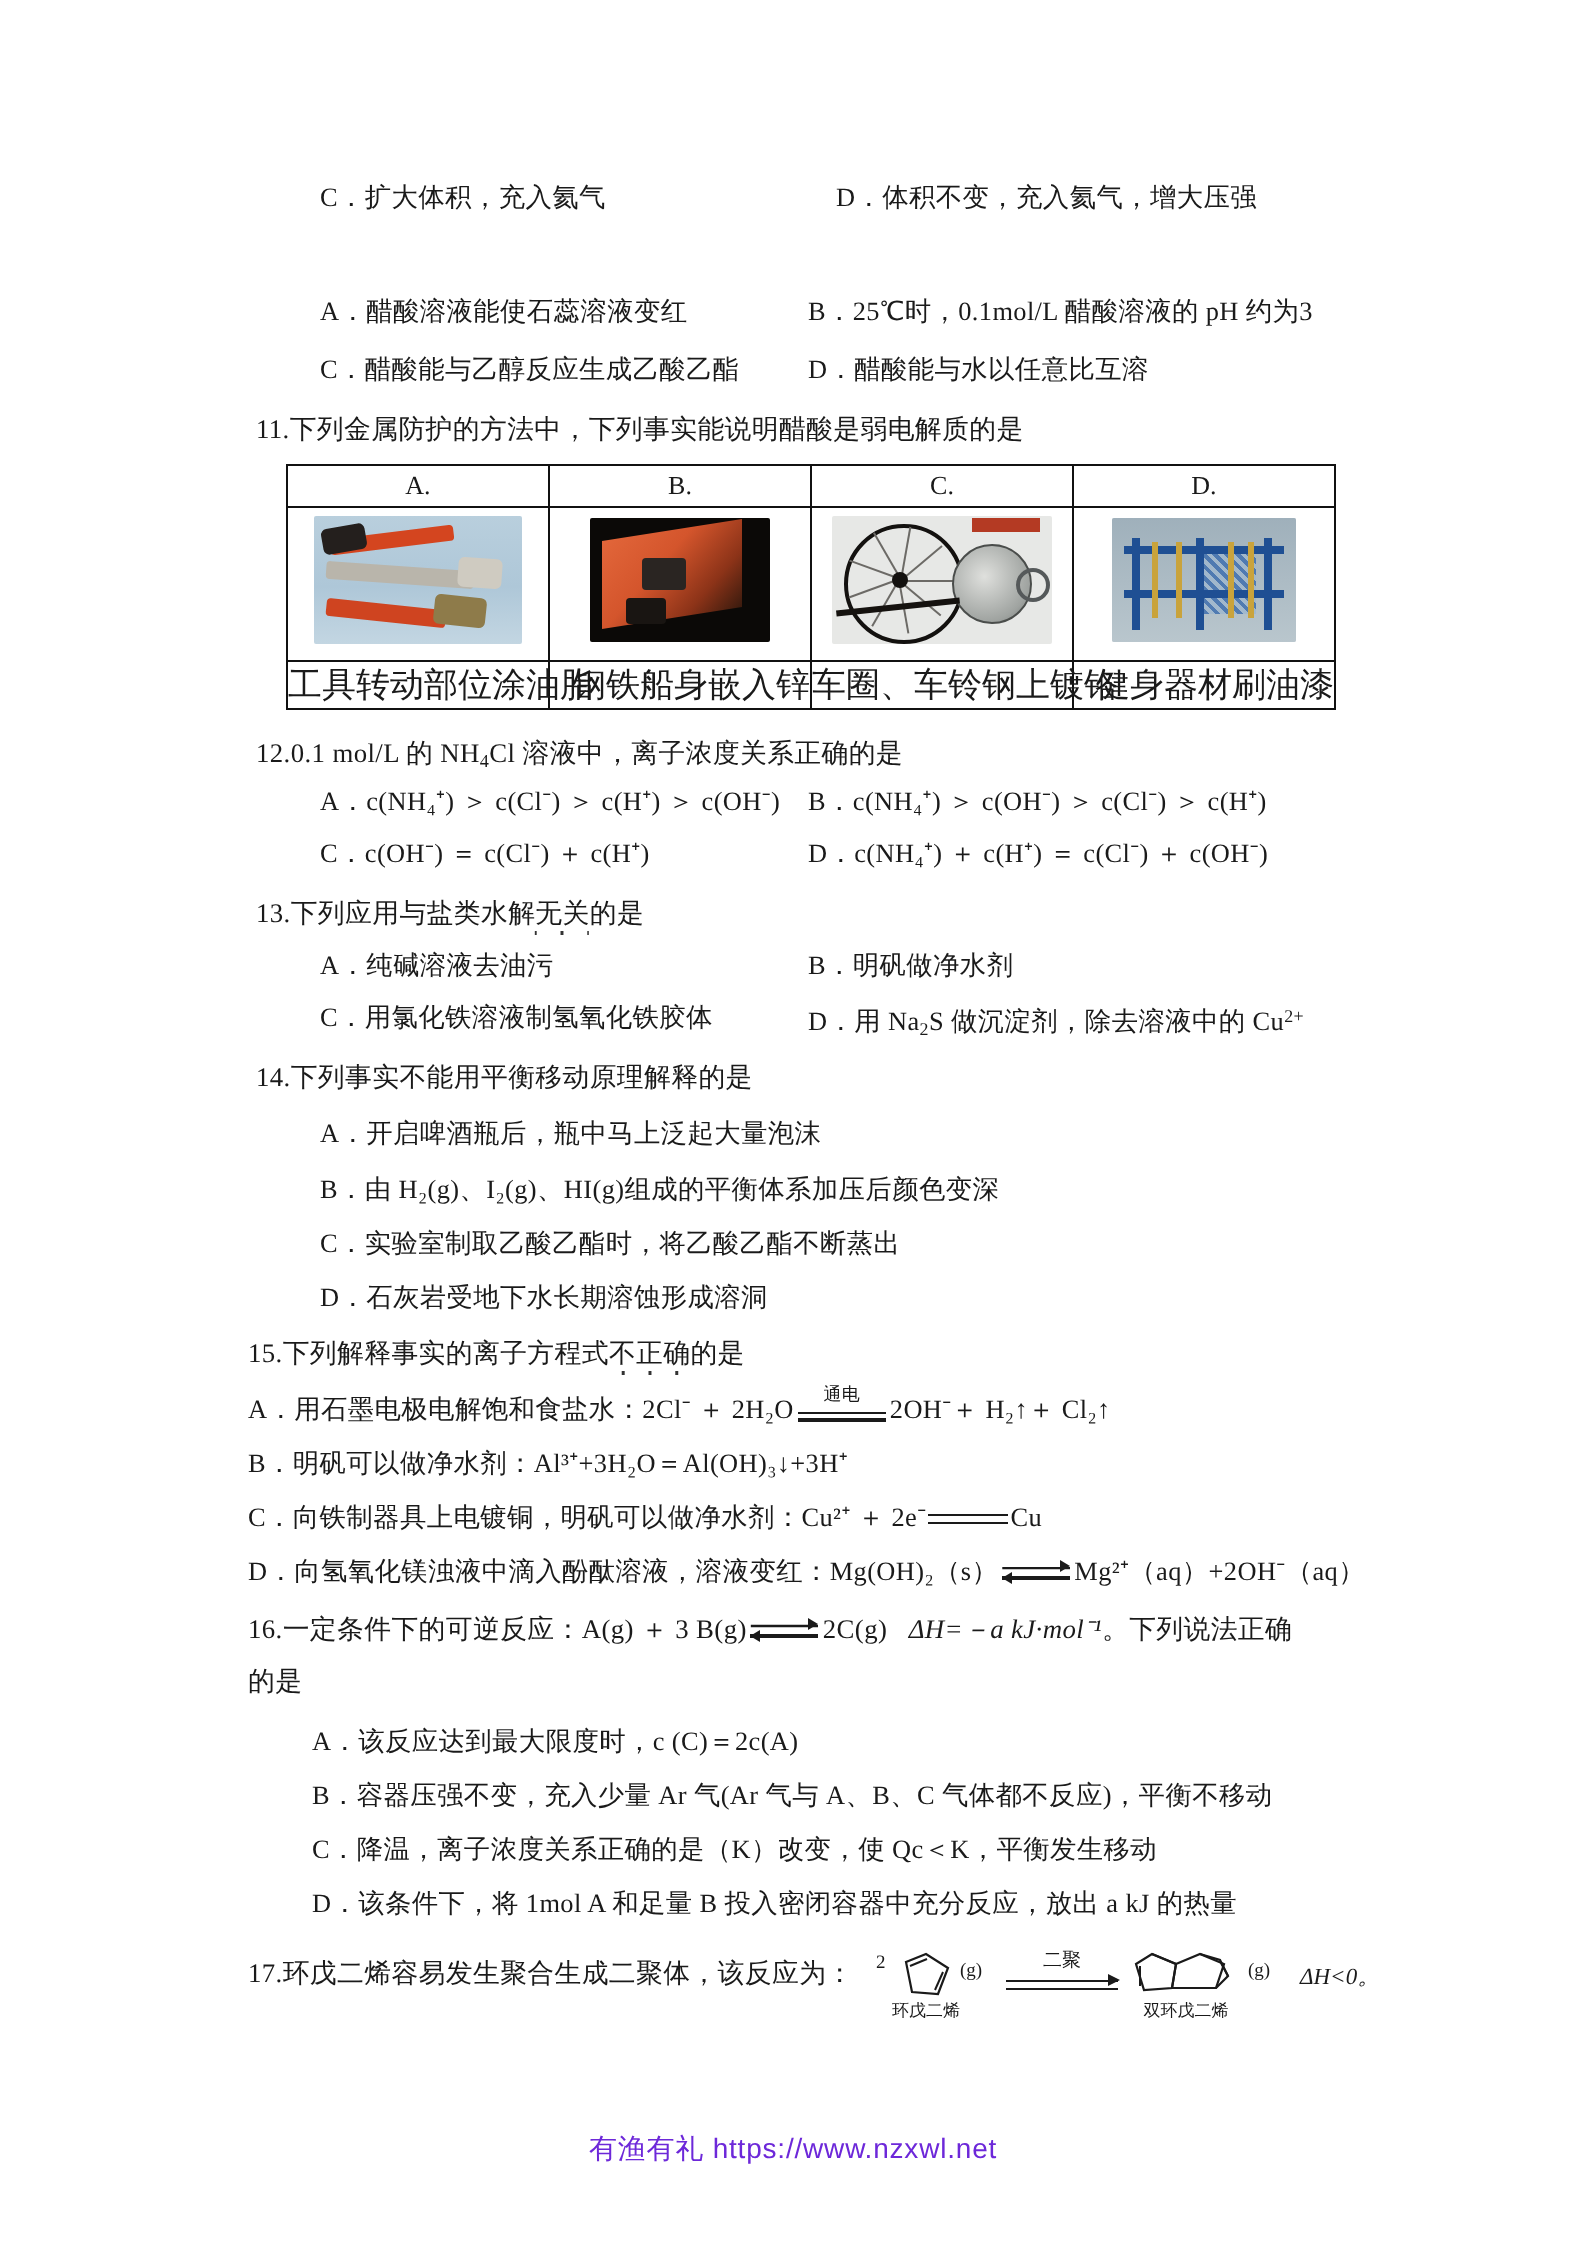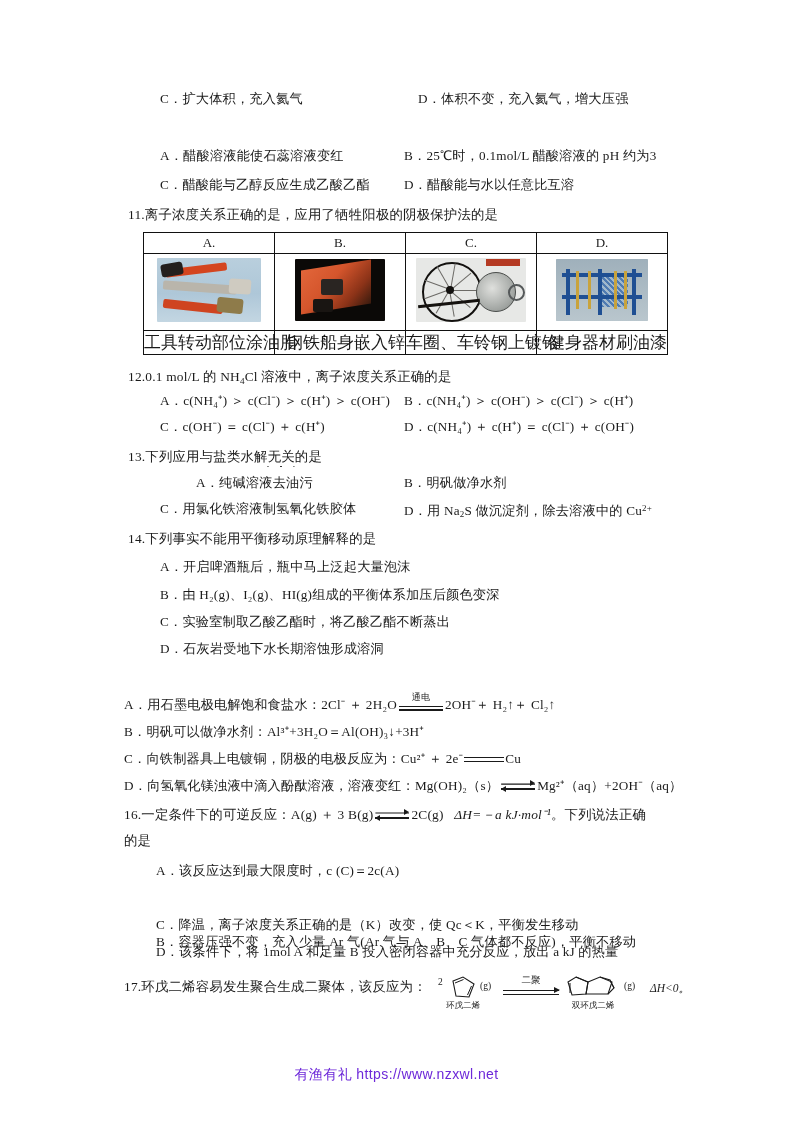--- a/index.html
+++ b/index.html
@@ -166,21 +166,21 @@
 
   <div class="qline opt" style="left:160px; top:90px;">C．扩大体积，充入氦气</div>
   <div class="qline opt" style="left:418px; top:90px;">D．体积不变，充入氦气，增大压强</div>
 
   <div class="qline opt" style="left:160px; top:147px;">A．醋酸溶液能使石蕊溶液变红</div>
   <div class="qline opt" style="left:404px; top:147px;">B．25℃时，0.1mol/L 醋酸溶液的 pH 约为3</div>
   <div class="qline opt" style="left:160px; top:176px;">C．醋酸能与乙醇反应生成乙酸乙酯</div>
   <div class="qline opt" style="left:404px; top:176px;">D．醋酸能与水以任意比互溶</div>
 
   <div class="qline stem" style="left:128px; top:206px;">
-    <span>11.</span><span>离子浓度关系正确的是，应用了牺牲阳极的阴极保护法的是</span>
+    <span>11.</span><span>下列金属防护的方法中，下列事实能说明醋酸是弱电解质的是</span>
   </div>
 
   <table class="imgtable">
     <tbody>
         <tr class="hdr">
       <td>A.</td>
       <td>B.</td>
       <td>C.</td>
       <td>D.</td>
     </tr>
@@ -244,58 +244,61 @@
   <div class="qline opt" style="left:160px; top:418px;">
     <span>C．</span><span class="lat">c(OH⁻) ＝ c(Cl⁻) ＋ c(H⁺)</span>
   </div>
   <div class="qline opt" style="left:404px; top:418px;">
     <span>D．</span><span class="lat">c(NH₄⁺) ＋ c(H⁺) ＝ c(Cl⁻) ＋ c(OH⁻)</span>
   </div>
 
   <div class="qline stem" style="left:128px; top:448px;">
     <span>13.</span><span>下列应用与盐类水解</span><span class="dotted">无关</span><span>的是</span>
   </div>
-  <div class="qline opt" style="left:160px; top:474px;margin-left:36px;">A．纯碱溶液去油污</div>
+  <div class="qline opt" style="left:160px; top:474px;">A．纯碱溶液去油污</div>
   <div class="qline opt" style="left:404px; top:474px;">B．明矾做净水剂</div>
   <div class="qline opt" style="left:160px; top:500px;">C．用氯化铁溶液制氢氧化铁胶体</div>
   <div class="qline opt" style="left:404px; top:500px;">
     <span>D．用 Na</span><sub>2</sub><span>S 做沉淀剂，除去溶液中的 Cu</span><sup>2+</sup>
   </div>
 
   <div class="qline stem" style="left:128px; top:530px;">
     <span>14.</span><span>下列事实不能用平衡移动原理解释的是</span>
   </div>
   <div class="qline opt" style="left:160px; top:558px;">A．开启啤酒瓶后，瓶中马上泛起大量泡沫</div>
   <div class="qline opt" style="left:160px; top:586px;">B．由 H₂(g)、I₂(g)、HI(g)组成的平衡体系加压后颜色变深</div>
   <div class="qline opt" style="left:160px; top:613px;">C．实验室制取乙酸乙酯时，将乙酸乙酯不断蒸出</div>
   <div class="qline opt" style="left:160px; top:640px;">D．石灰岩受地下水长期溶蚀形成溶洞</div>
 
+  <div class="qline stem" style="left:124px; top:668px;">
+    <span>15.</span><span>下列解释事实的离子方程式</span><span class="dotted">不正确</span><span>的是</span>
+  </div>
 
   <div class="qline opt" style="left:124px; top:696px;">
     <span>A．</span><span>用石墨电极电解饱和食盐水：</span><span class="lat">2Cl⁻ ＋ 2H₂O</span><span class="cond-arrow"><span class="lbl">通电</span></span><span class="lat">2OH⁻＋ H₂↑＋ Cl₂↑</span>
   </div>
 
   <div class="qline opt" style="left:124px; top:723px;">
     <span>B．</span><span>明矾可以做净水剂：</span><span class="lat">Al³⁺+3H₂O＝Al(OH)₃↓+3H⁺</span>
   </div>
 
   <div class="qline opt" style="left:124px; top:750px;">
-    <span>C．</span><span>向铁制器具上电镀铜，阴极的电极反应为：</span><span class="lat">Cu²⁺ ＋ 2e⁻</span><span class="arrow-eq"></span><span class="lat">Cu</span>
+    <span>C．</span><span>向铁制器具上电镀铜，明矾可以做净水剂：</span><span class="lat">Cu²⁺ ＋ 2e⁻</span><span class="arrow-eq"></span><span class="lat">Cu</span>
   </div>
 
   <div class="qline opt" style="left:124px; top:777px;">
     <span>D．</span><span>向氢氧化镁浊液中滴入酚酞溶液，溶液变红：</span><span class="lat">Mg(OH)₂（s）</span><span class="arrow-rev"><i class="ah1"></i><i class="ah2"></i></span><span class="lat">Mg²⁺（aq）+2OH⁻（aq）</span>
   </div>
 
   <div class="qline stem" style="left:124px; top:806px;">
     <span>16.</span><span>一定条件下的可逆反应：A(g) ＋ 3 B(g)</span><span class="arrow-rev"><i class="ah1"></i><i class="ah2"></i></span><span class="lat">2C(g)</span>&nbsp;&nbsp;&nbsp;<span class="lat ital">ΔH=－a kJ·mol⁻¹</span><span>。下列说法正确</span>
   </div>
   <div class="qline stem" style="left:124px; top:832px;">的是</div>
   <div class="qline opt" style="left:156px; top:862px;">A．该反应达到最大限度时，c (C)＝2c(A)</div>
-  <div class="qline opt" style="left:156px; top:889px;margin-top:44px;">B．容器压强不变，充入少量 Ar 气(Ar 气与 A、B、C 气体都不反应)，平衡不移动</div>
+  <div class="qline opt" style="left:156px; top:889px;">B．容器压强不变，充入少量 Ar 气(Ar 气与 A、B、C 气体都不反应)，平衡不移动</div>
   <div class="qline opt" style="left:156px; top:916px;">C．降温，离子浓度关系正确的是（K）改变，使 Qc＜K，平衡发生移动</div>
   <div class="qline opt" style="left:156px; top:943px;">D．该条件下，将 1mol A 和足量 B 投入密闭容器中充分反应，放出 a kJ 的热量</div>
 
   <div class="qline stem" style="left:124px; top:978px;">
     <span>17.</span><span>环戊二烯容易发生聚合生成二聚体，该反应为：</span>
   </div>
 
   <div style="position:absolute; left:438px; top:975px; width:250px; height:46px;">
 
     <span class="lat" style="position:absolute; left:0px; top:2px; font-size:9.5px;">2</span>

